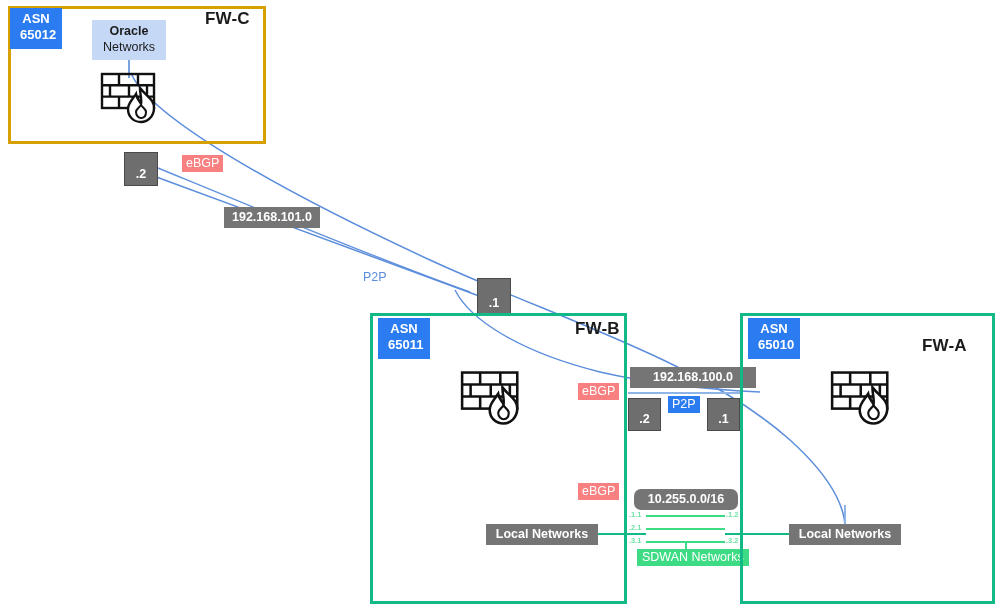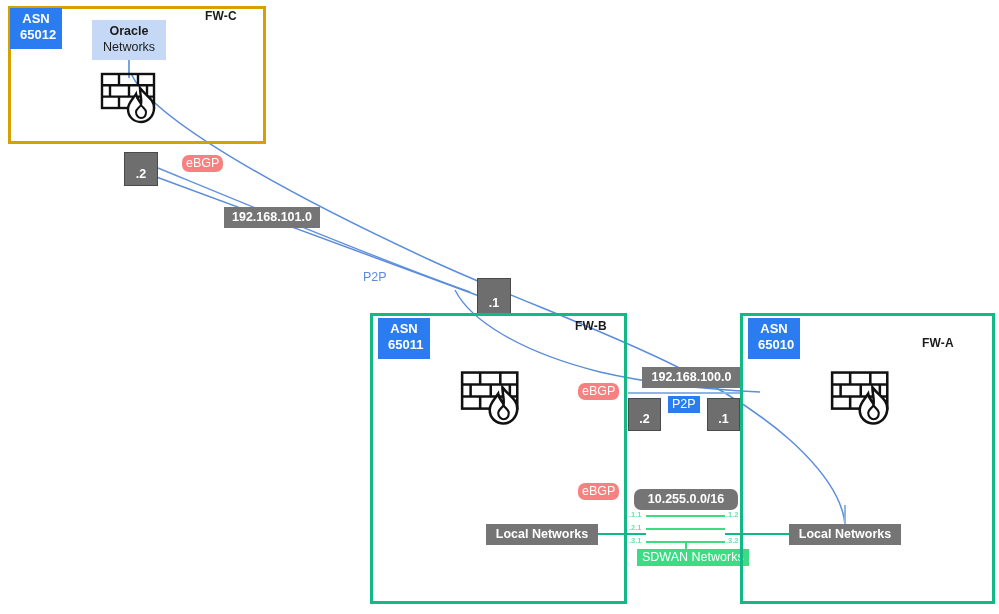--- a/index.html
+++ b/index.html
@@ -23,21 +23,21 @@
   .site-box {
     position: absolute;
     background: transparent;
     box-sizing: border-box;
   }
   .site-box.orange { border: 3px solid #d6a100; }
   .site-box.green  { border: 3px solid #12b886; }
 
   .site-title {
     position: absolute;
-    font-size: 12px;
+    font-size: 17px;
     font-weight: bold;
     color: #1b1b1b;
     letter-spacing: 0.2px;
     white-space: nowrap;
   }
 
   
   .asn-badge {
     position: absolute;
     background: #2b7cf0;
@@ -95,21 +95,20 @@
   }
   
   .chip-red {
     position: absolute;
     background: #f98080;
     color: #ffffff;
     font-size: 12.5px;
     padding: 1px 4px 2px 4px;
     white-space: nowrap;
     box-sizing: border-box;
-    border-radius: 7px;
   }
   
   .chip-blue {
     position: absolute;
     background: #2b7cf0;
     color: #ffffff;
     font-size: 12.5px;
     padding: 1px 4px 2px 4px;
     white-space: nowrap;
     box-sizing: border-box;
@@ -245,21 +244,21 @@
         <line x1="19" y1="24.6" x2="19" y2="36"></line>
         <line x1="38" y1="24.6" x2="38" y2="36"></line>
       </g>
       <path d="M40 16 C 47 25, 54 27, 54 36 C 54 45, 47 50, 41 50 C 34 50, 28 45, 28 37 C 28 31, 33 27, 36 22 C 37 28, 40 29, 41 32 C 42 28, 40 22, 40 16 Z" fill="#ffffff" stroke="#111111" stroke-width="2.4"></path>
       <path d="M41 33 C 39 36, 36 37, 36 40 C 36 44, 39 46, 41 46 C 44 46, 46 44, 46 40 C 46 37, 43 36, 41 33 Z" fill="#ffffff" stroke="#111111" stroke-width="2"></path>
     </svg>
   </div>
 
   <div class="chip-red" style="left:578px; top:383px;">eBGP</div>
 
-  <div class="chip-grey" style="left:630px; top:367px; width:99px;margin-left:12px;">192.168.100.0</div>
+  <div class="chip-grey" style="left:630px; top:367px; width:126px;">192.168.100.0</div>
 
   <div class="port-box" style="left:628px; top:398px; width:33px; height:33px;">.2</div>
 
   <div class="chip-blue" style="left:668px; top:396px;">P2P</div>
 
   <div class="port-box" style="left:707px; top:398px; width:33px; height:33px;">.1</div>
 
   <div class="chip-red" style="left:578px; top:483px;">eBGP</div>
 
   <div class="chip-grey" style="left:634px; top:489px; width:104px;border-radius:7px;">10.255.0.0/16</div>

